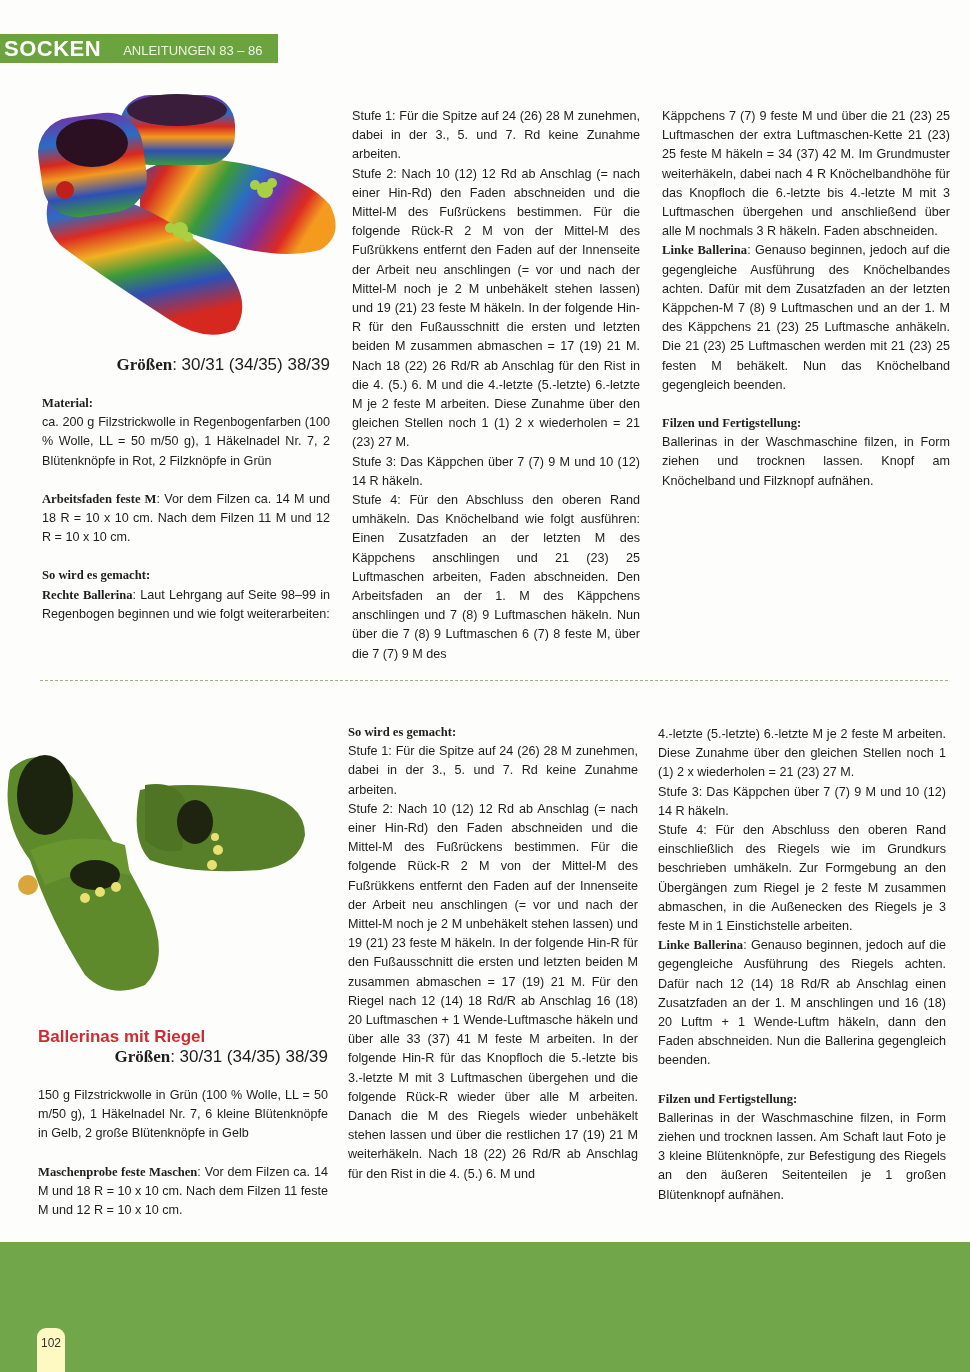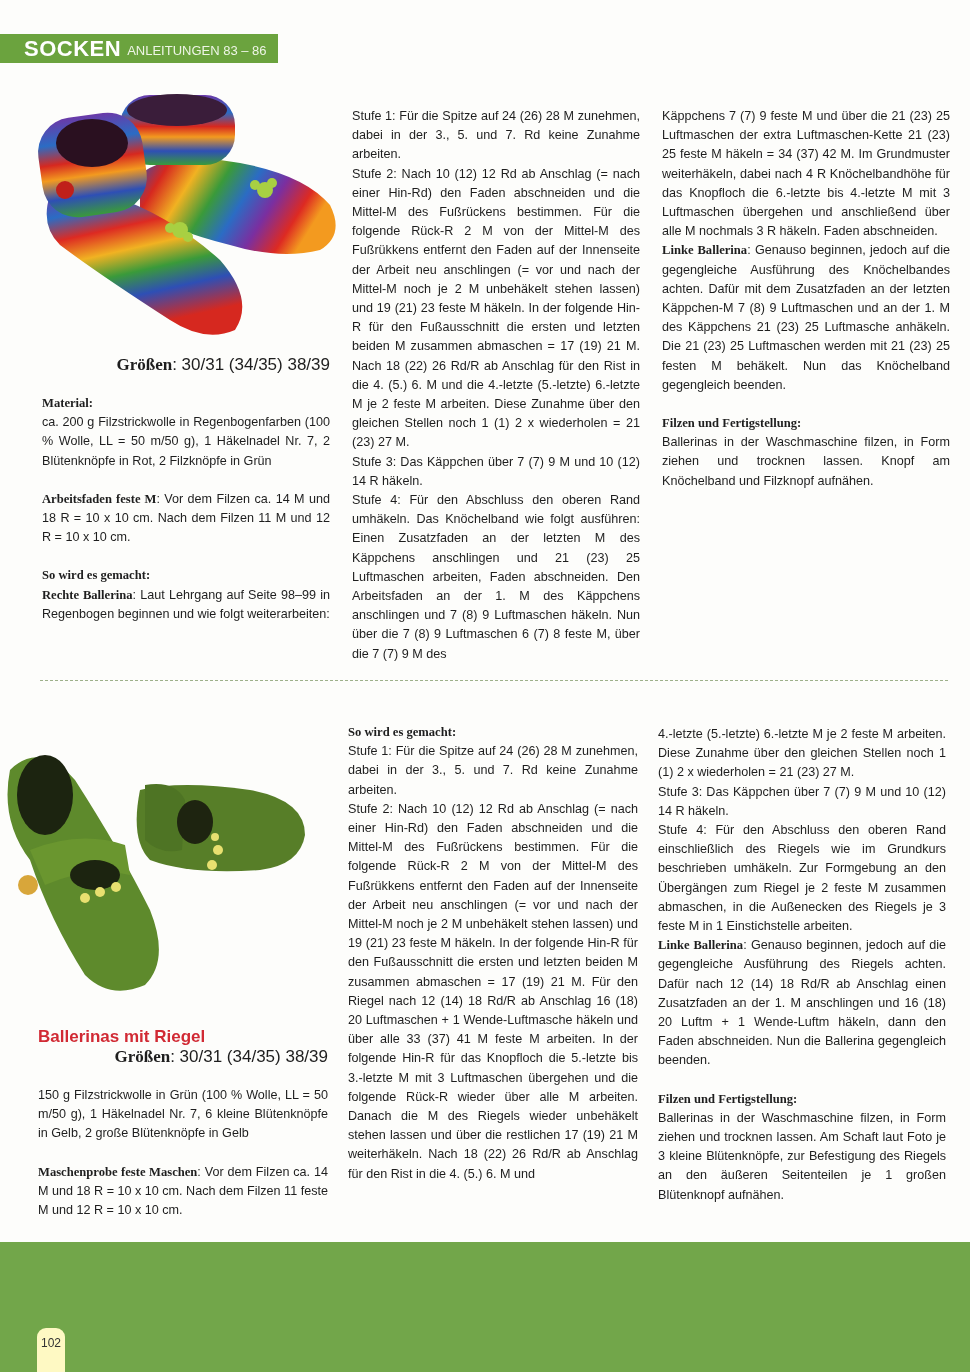--- a/index.html
+++ b/index.html
@@ -4,25 +4,25 @@
 <style>
   html, body { margin: 0; padding: 0; }
   body {
     width: 970px; height: 1372px; position: relative; overflow: hidden;
     background: #fdfdfb;
     font-family: "Liberation Sans", sans-serif;
     color: #1e1e1e;
   }
   .header-band {
     position: absolute; left: 0; top: 34px; width: 278px; height: 29px;
-    background: #6ba33e; display: flex; align-items: center; padding-left: 24px;
+    background: #6ba33e; display: flex; align-items: center; padding-left: 4px;
     box-sizing: border-box;
   }
   .header-band .sec { font-weight: bold; font-size: 22px; color: #fff; letter-spacing: 0.5px; }
-  .header-band .sub { font-size: 13px; color: #eef5e6; margin-left: 6px; padding-top: 4px; }
+  .header-band .sub { font-size: 13px; color: #eef5e6; margin-left: 22px; padding-top: 4px; }
 
   .col { position: absolute; font-size: 12.6px; line-height: 19.2px; }
   .col p { margin: 0; text-align: justify; }
   .col .gap { height: 19px; }
   .b { font-weight: bold; font-family: Liberation Serif, serif; }
   .title-red { color: #d12a34; font-weight: bold; font-size: 17px; line-height: 20px; }
   .sizes { font-size: 17px; line-height: 20px; text-align: right; }
   .sizes .b { font-weight: bold; }
 
   .photo { position: absolute; }

